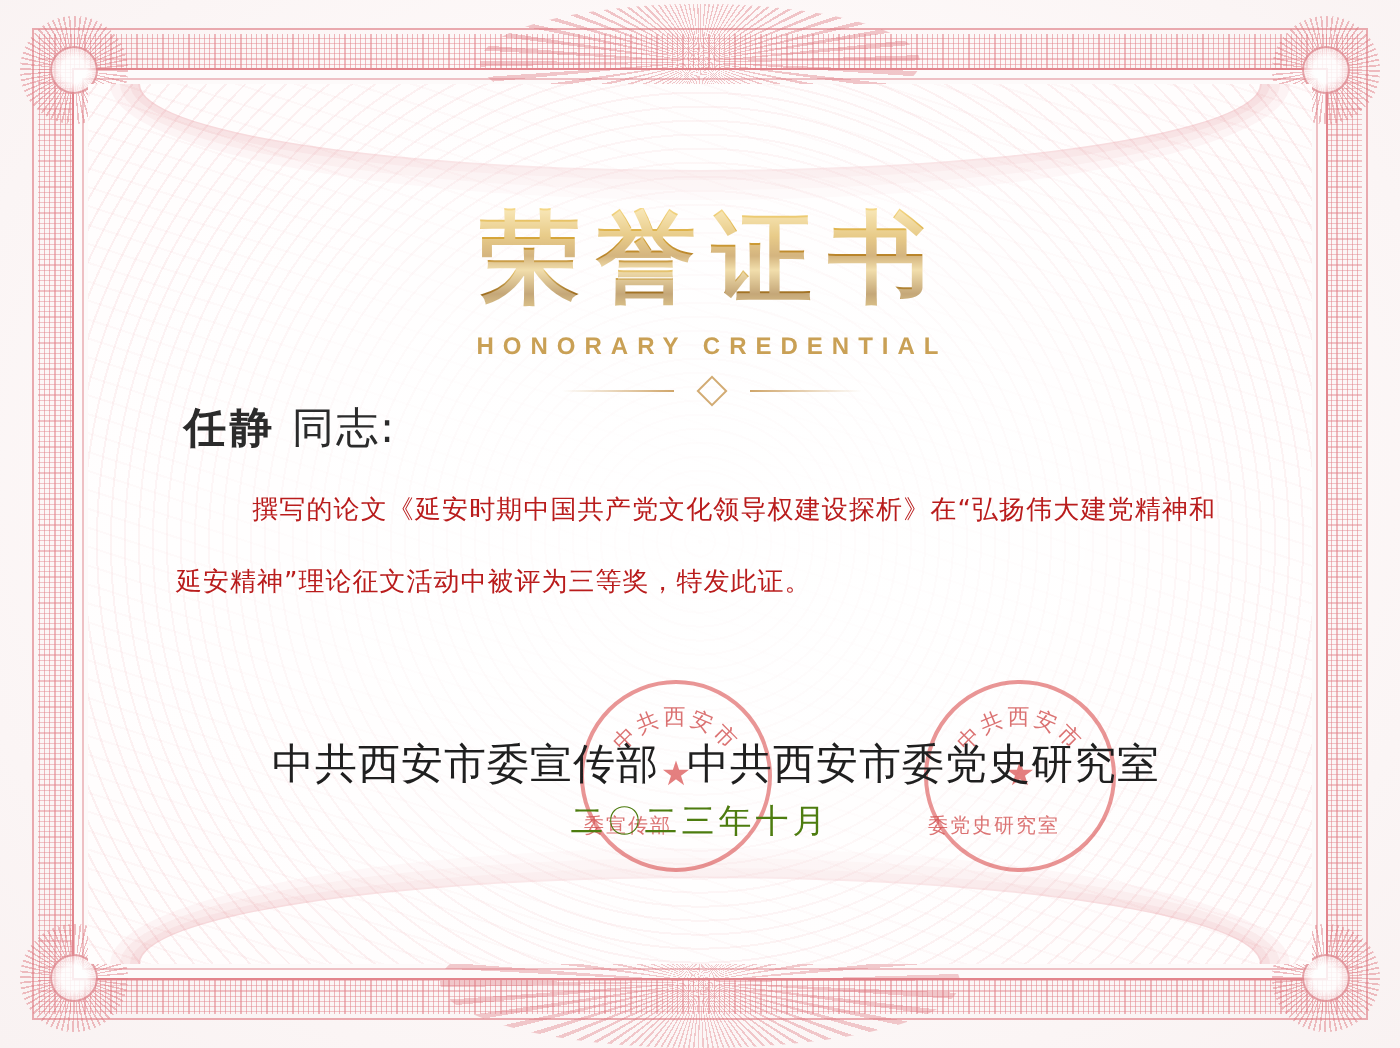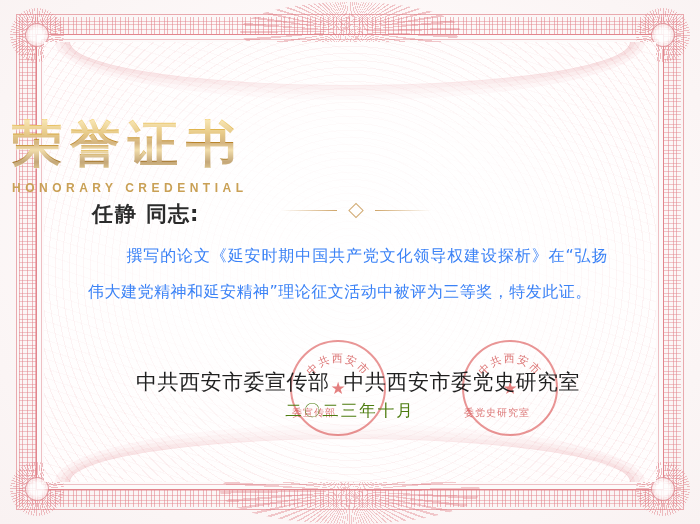--- a/index.html
+++ b/index.html
@@ -178,22 +178,21 @@
        0 0 0 14px rgba(226,130,138,0.08);
   }
   .wave.top { top: -44px; }
   .wave.bottom { bottom: -44px; }
 
   
   .title-wrap {
     position: absolute;
     left: 12px; right: 0;
     top: 104px;
-    text-align: left;
-    margin-top: 15px;
+    text-align: center;
   }
   .title-cn {
     font-family: "DejaVu Sans", sans-serif;
     font-size: 50px;
     font-weight: 700;
     letter-spacing: 8px;
     line-height: 1;
     background: linear-gradient(180deg,
         #f5d98a 0%,
         #d9a93b 28%,
@@ -249,32 +248,32 @@
     font-size: 21px;
     font-weight: 700;
     color: #2b2b2b;
     letter-spacing: 1px;
   }
   .salutation .name {
     letter-spacing: 2px;
   }
   .salutation .honorific {
     margin-left: 8px;
-    font-weight: 700;
+    font-weight: 400;
   }
 
   .body-text {
     position: absolute;
     left: 88px;
     top: 238px;
     width: 520px;
     font-family: "DejaVu Sans", sans-serif;
-    font-size: 16px;
+    font-size: 13px;
     line-height: 36px;
-    color: #3b82f6;
+    color: #b91c1c;
     letter-spacing: 0.5px;
     text-align: justify;
     text-justify: inter-ideograph;
   }
   .body-text .indent { display: inline-block; width: 38px; }
 
   
   .signatures {
     position: absolute;
     left: 16px; right: 0;

